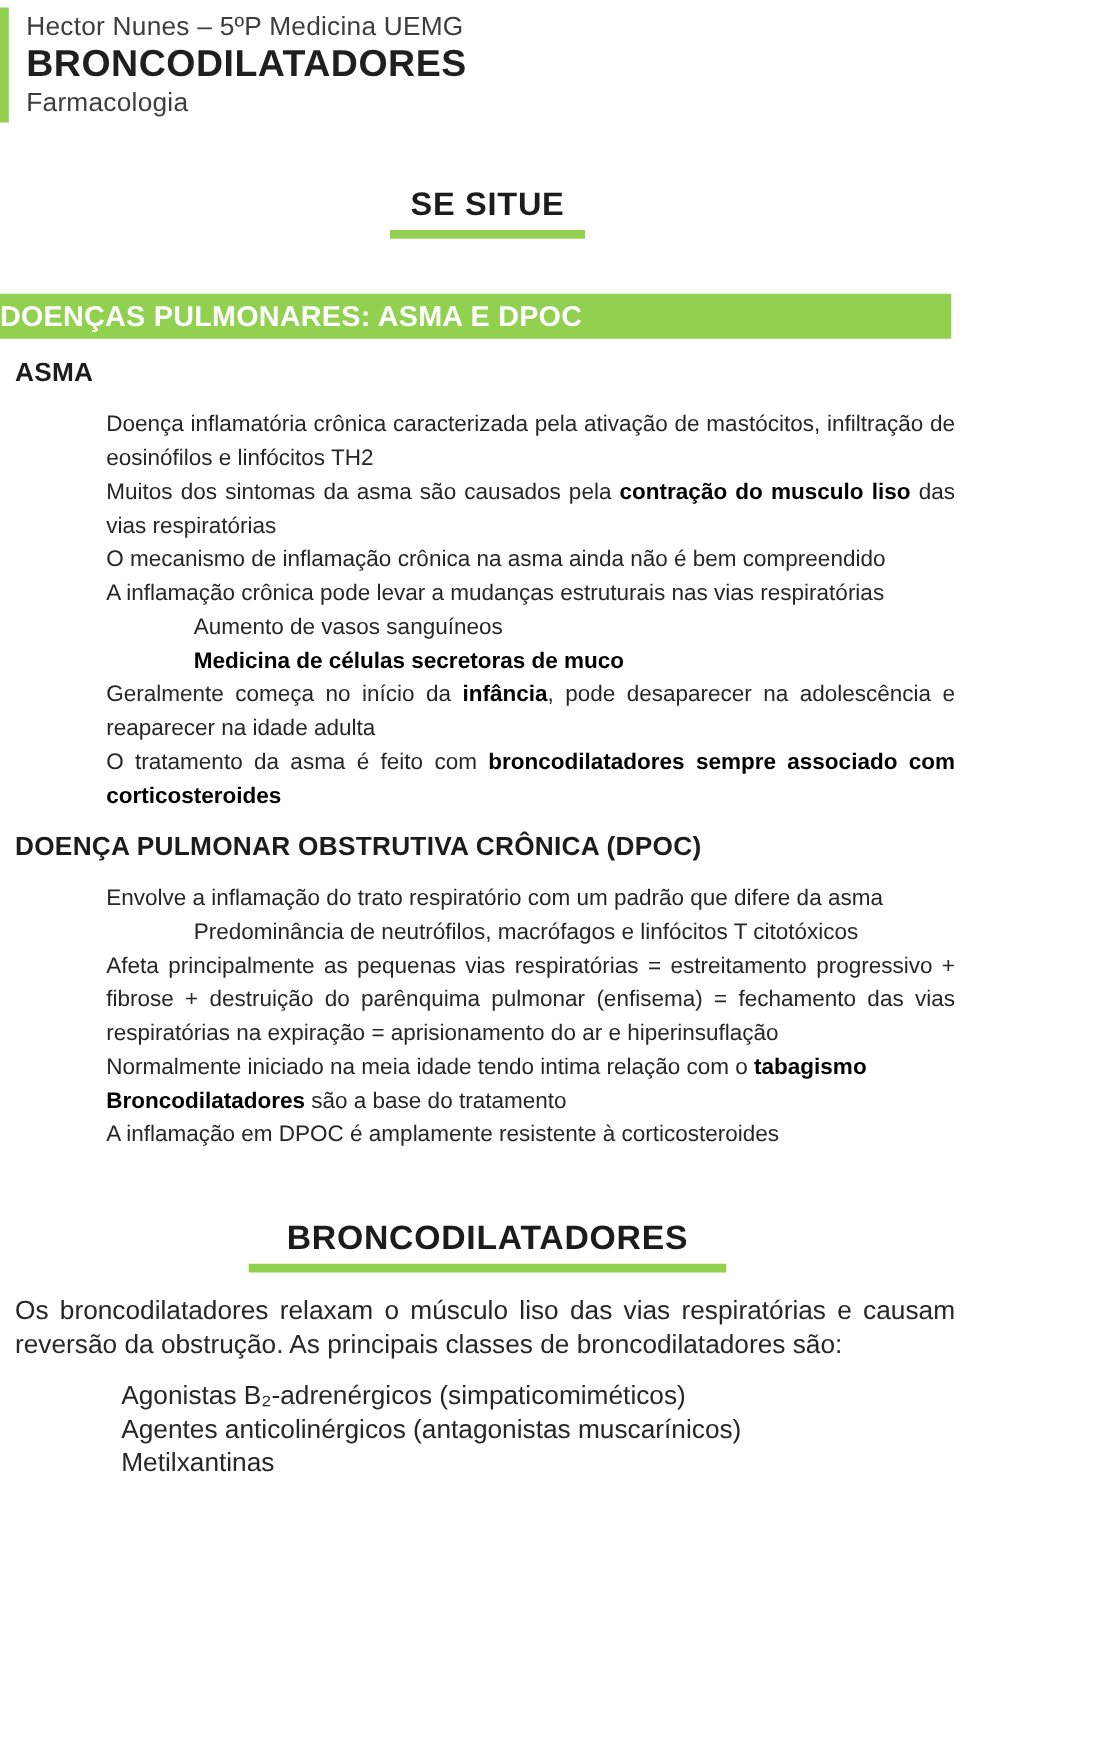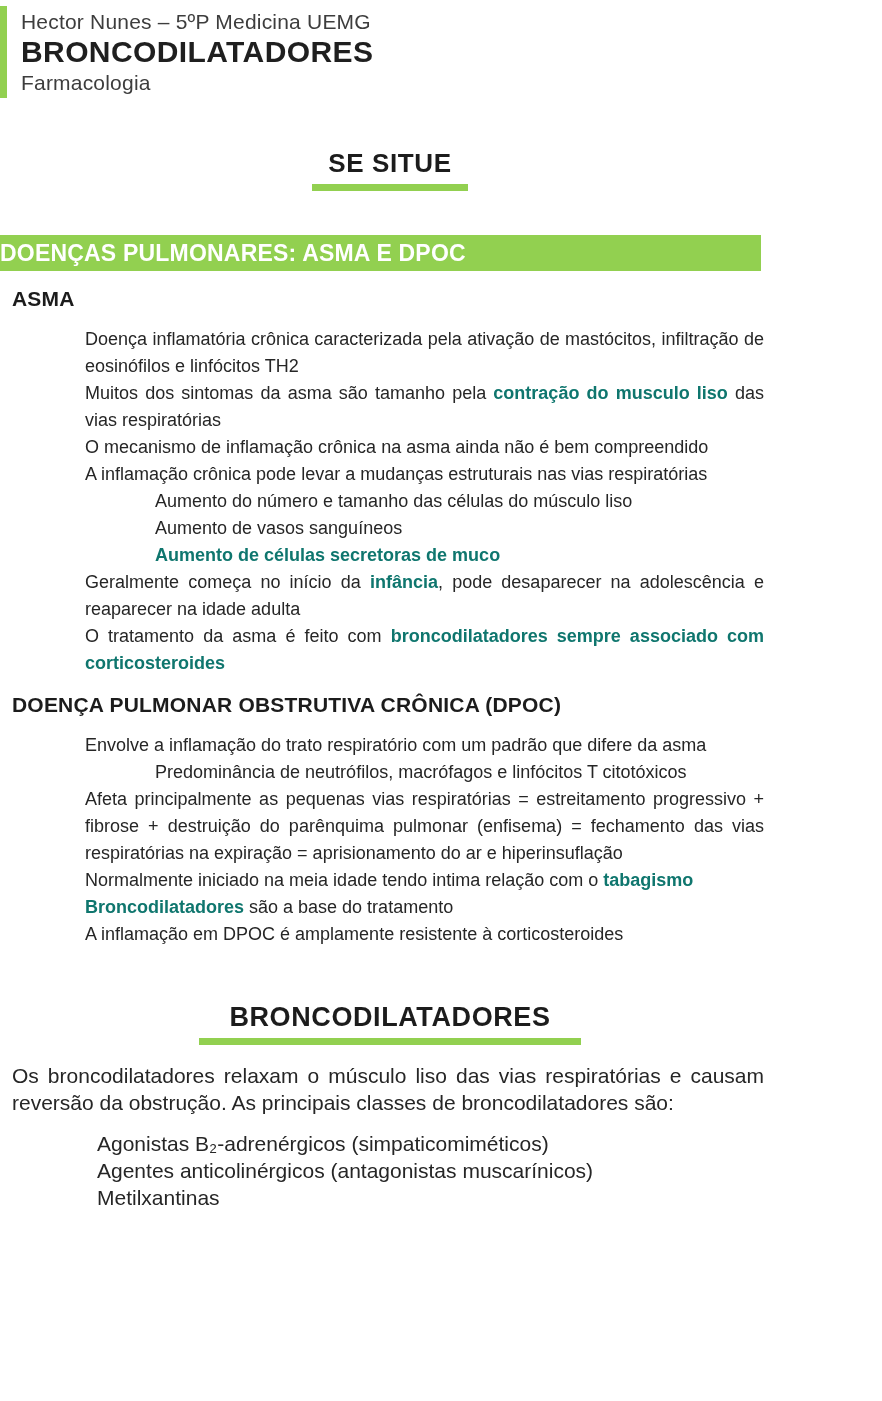--- a/index.html
+++ b/index.html
@@ -31,21 +31,21 @@
     margin:44px 19px 0 0; height:36px; background:var(--accent);
     color:#ffffff; font-weight:700; font-size:23px; line-height:36px;
     padding-left:0; letter-spacing:0.2px;
   }
   
   .content { padding:0 16px 0 12px; }
   .section-heading { font-size:21px; font-weight:800; color:#1c1c1c; margin:16px 0 15px; letter-spacing:0.2px; }
   .para { font-size:18px; line-height:27px; margin:0; text-align:justify; color:var(--ink); }
   .lvl1 { padding-left:73px; }
   .lvl2 { padding-left:143px; }
-  .b { font-weight:700; color:#0f766e; }
+  .b { font-weight:700; color:#000000; }
   .intro { font-size:21px; line-height:27px; margin:17px 16px 0 12px; text-align:justify; }
   .class-list { margin-top:14px; }
   .class-item { font-size:21px; line-height:27px; margin:0 0 0 97px; }
 </style>
 </head>
 <body>
 
 <div class="page">
 
   <header class="doc-header">
@@ -59,26 +59,25 @@
 
   <div class="center-wrap overview-wrap">
     <span class="center-underlined">SE SITUE</span>
   </div>
 
   <div class="banner">DOENÇAS PULMONARES: ASMA E DPOC</div>
 
   <main class="content" id="sections-root">
       <h2 class="section-heading">ASMA</h2>
       <p class="para lvl1"><span>Doença inflamatória crônica caracterizada pela ativação de mastócitos, infiltração de eosinófilos e linfócitos TH2</span></p>
-      <p class="para lvl1"><span>Muitos dos sintomas da asma são tamanho pela </span><span class="b">contração do musculo liso</span><span> das vias respiratórias</span></p>
+      <p class="para lvl1"><span>Muitos dos sintomas da asma são causados pela </span><span class="b">contração do musculo liso</span><span> das vias respiratórias</span></p>
       <p class="para lvl1"><span>O mecanismo de inflamação crônica na asma ainda não é bem compreendido</span></p>
       <p class="para lvl1"><span>A inflamação crônica pode levar a mudanças estruturais nas vias respiratórias</span></p>
-      <p class="para lvl2"><span>Aumento do número e tamanho das células do músculo liso</span></p>
       <p class="para lvl2"><span>Aumento de vasos sanguíneos</span></p>
-      <p class="para lvl2"><span class="b">Aumento de células secretoras de muco</span></p>
+      <p class="para lvl2"><span class="b">Medicina de células secretoras de muco</span></p>
       <p class="para lvl1"><span>Geralmente começa no início da </span><span class="b">infância</span><span>, pode desaparecer na adolescência e reaparecer na idade adulta</span></p>
       <p class="para lvl1"><span>O tratamento da asma é feito com </span><span class="b">broncodilatadores sempre associado com corticosteroides</span></p>
       <h2 class="section-heading">DOENÇA PULMONAR OBSTRUTIVA CRÔNICA (DPOC)</h2>
       <p class="para lvl1"><span>Envolve a inflamação do trato respiratório com um padrão que difere da asma</span></p>
       <p class="para lvl2"><span>Predominância de neutrófilos, macrófagos e linfócitos T citotóxicos</span></p>
       <p class="para lvl1"><span>Afeta principalmente as pequenas vias respiratórias = estreitamento progressivo + fibrose + destruição do parênquima pulmonar (enfisema) = fechamento das vias respiratórias na expiração = aprisionamento do ar e hiperinsuflação</span></p>
       <p class="para lvl1"><span>Normalmente iniciado na meia idade tendo intima relação com o </span><span class="b">tabagismo</span></p>
       <p class="para lvl1"><span class="b">Broncodilatadores</span><span> são a base do tratamento</span></p>
       <p class="para lvl1"><span>A inflamação em DPOC é amplamente resistente à corticosteroides</span></p>
     </main>

